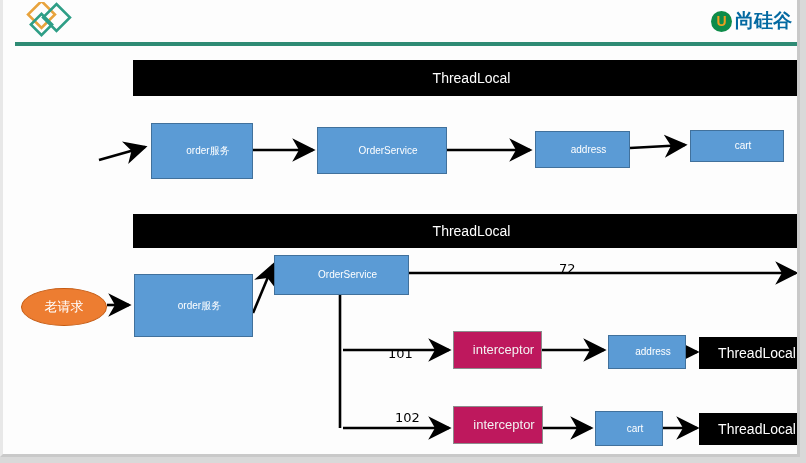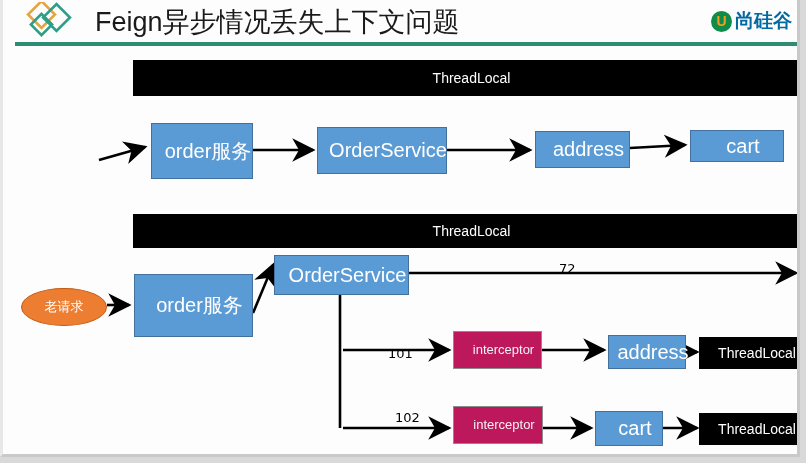--- a/index.html
+++ b/index.html
@@ -36,21 +36,21 @@
     color:#f0a020;font-size:14px;font-weight:bold;line-height:1;
   }
   #logo-right .brand{color:#0369a1;font-size:19px;font-weight:bold;letter-spacing:0px;}
 
   
   .box{
     position:absolute;box-sizing:border-box;
     display:flex;align-items:center;justify-content:center;
     color:#ffffff;text-align:center;line-height:1.15;padding-left:12px;
   }
-  .blue{background:#5b9bd5;border:1px solid #41719c;font-size:20px;}
+  .blue{background:#5b9bd5;border:1px solid #41719c;font-size:10px;}
   .gray{background:#be185d;border:1px solid #8c8c8c;font-size:13px;color:#f2f2f2;}
   .black{background:#000000;border:1px solid #000000;font-size:14px;}
   .ellipse{
     position:absolute;box-sizing:border-box;
     background:#ed7d31;border:1px solid #c55a11;border-radius:50%;
     display:flex;align-items:center;justify-content:center;
     color:#ffffff;font-size:13px;text-align:center;line-height:1.1;
   }
   .numlabel{
     position:absolute;color:#000;font-size:13px;
@@ -66,21 +66,20 @@
   <div id="header">
 
     <div id="logo-left">
       <svg width="62" height="40" viewBox="0 0 62 40">
         <rect x="15" y="3" width="19" height="19" fill="none" stroke="#e8a33d" stroke-width="2.6" transform="rotate(45 24.5 12.5)"></rect>
         <rect x="30" y="6" width="19" height="19" fill="none" stroke="#2e9e86" stroke-width="2.6" transform="rotate(45 39.5 15.5)"></rect>
         <rect x="17" y="15" width="15" height="15" fill="none" stroke="#2e9e86" stroke-width="2.6" transform="rotate(45 24.5 22.5)"></rect>
       </svg>
     </div>
 
-    <div id="title">Feign异步情况丢失上下文问题</div>
 
     <div id="logo-right">
       <span class="u-mark">U</span>
       <span class="brand">尚硅谷</span>
     </div>
 
     <div id="green-rule"></div>
   </div>
 
   <svg class="wires">

